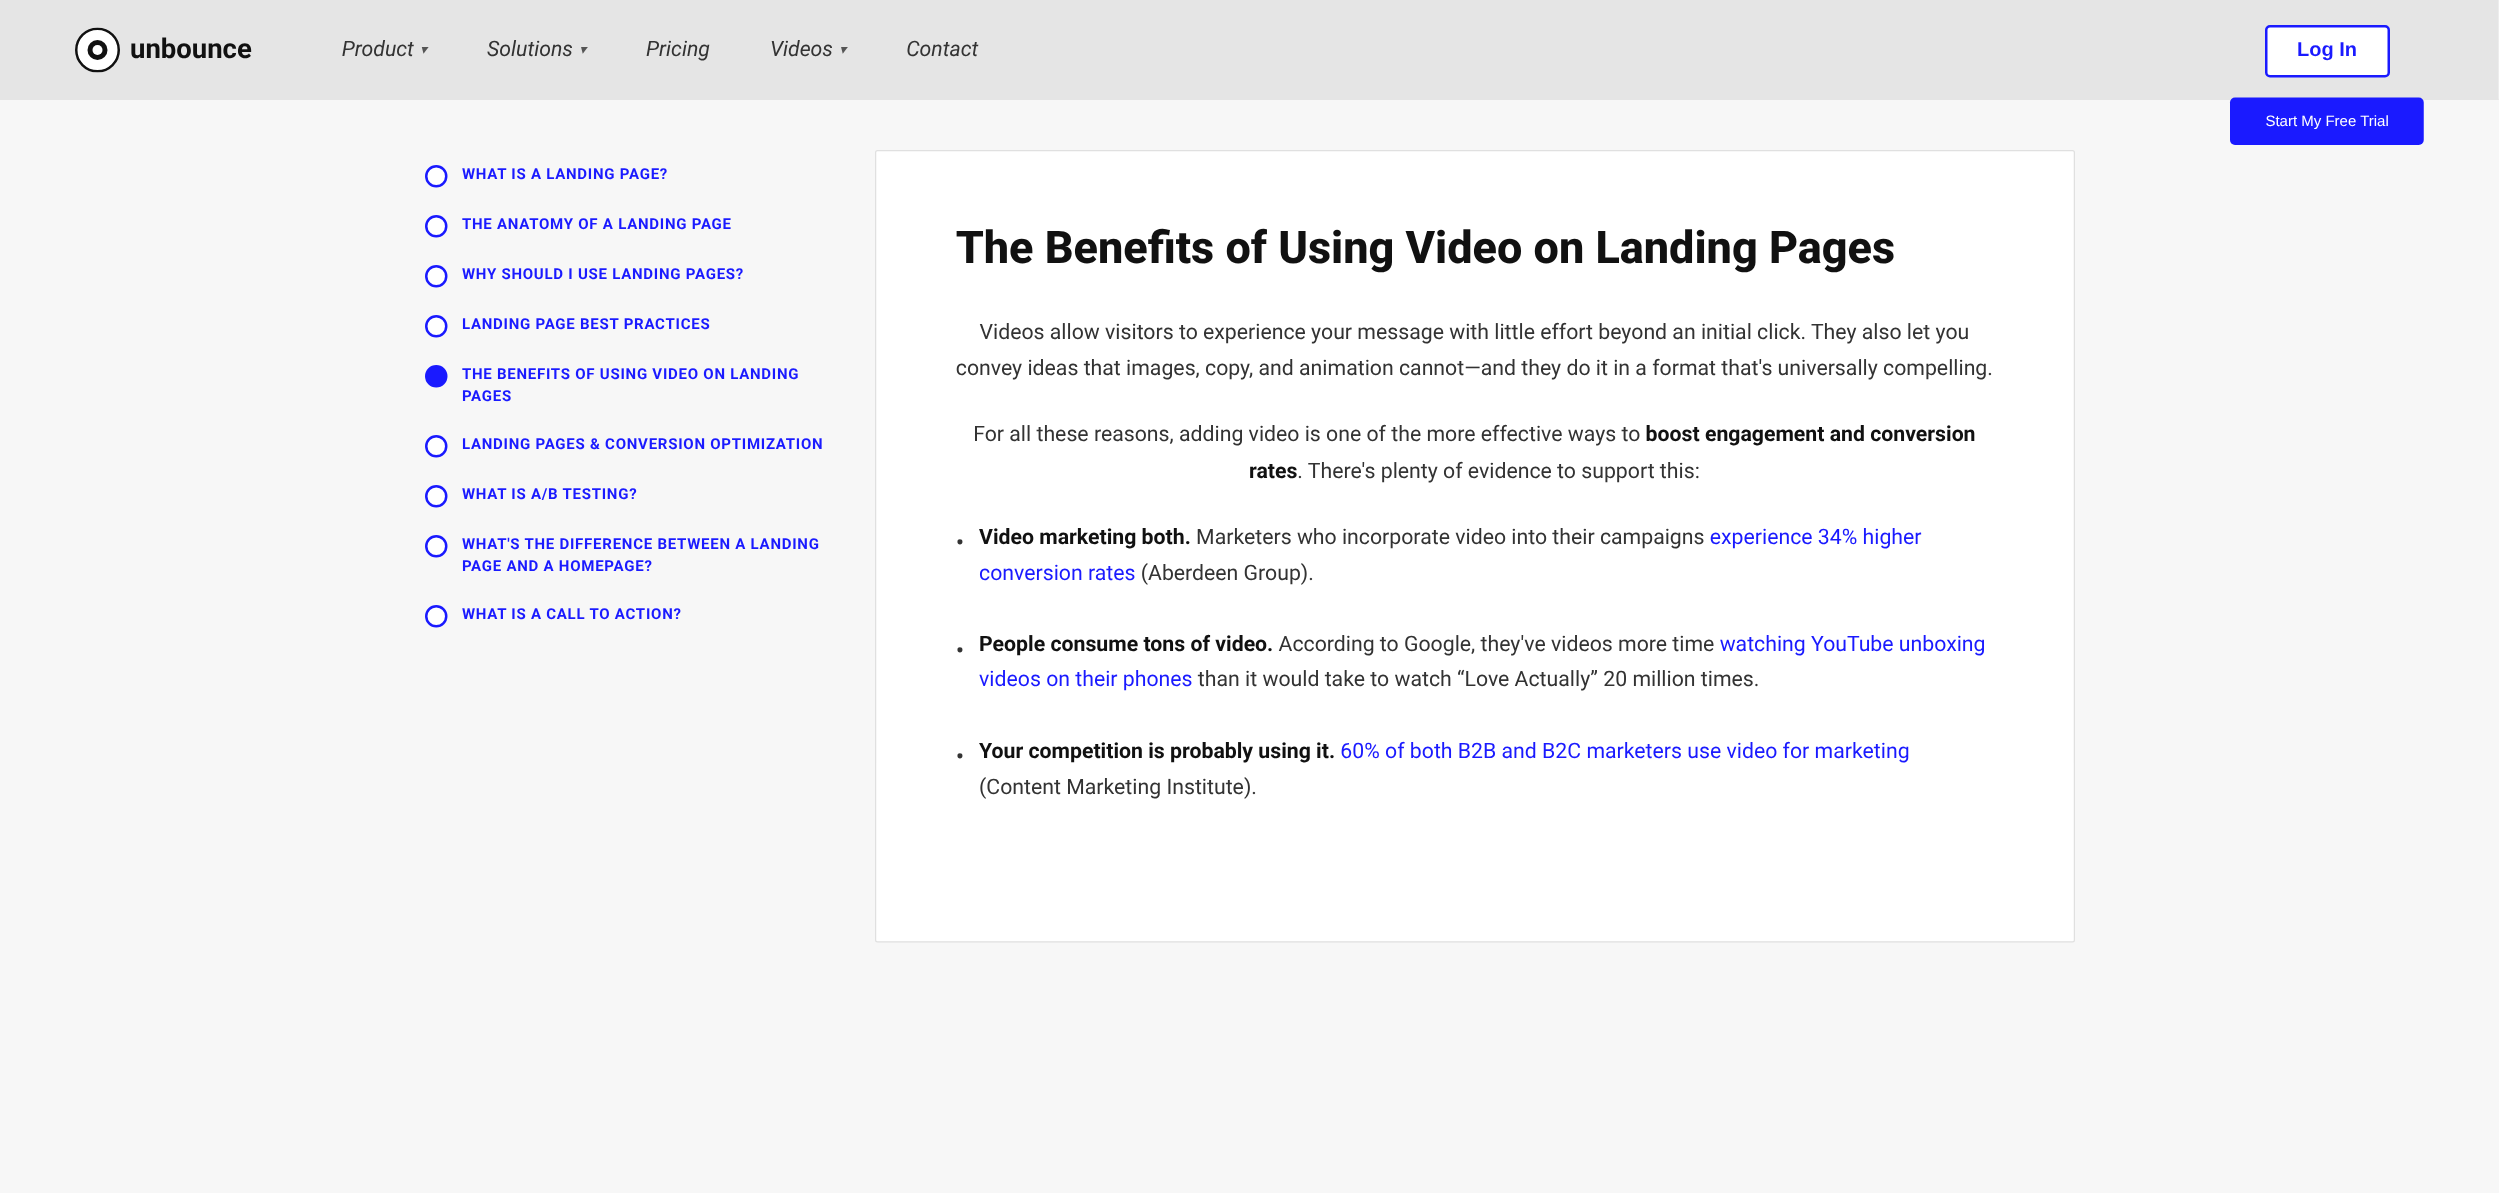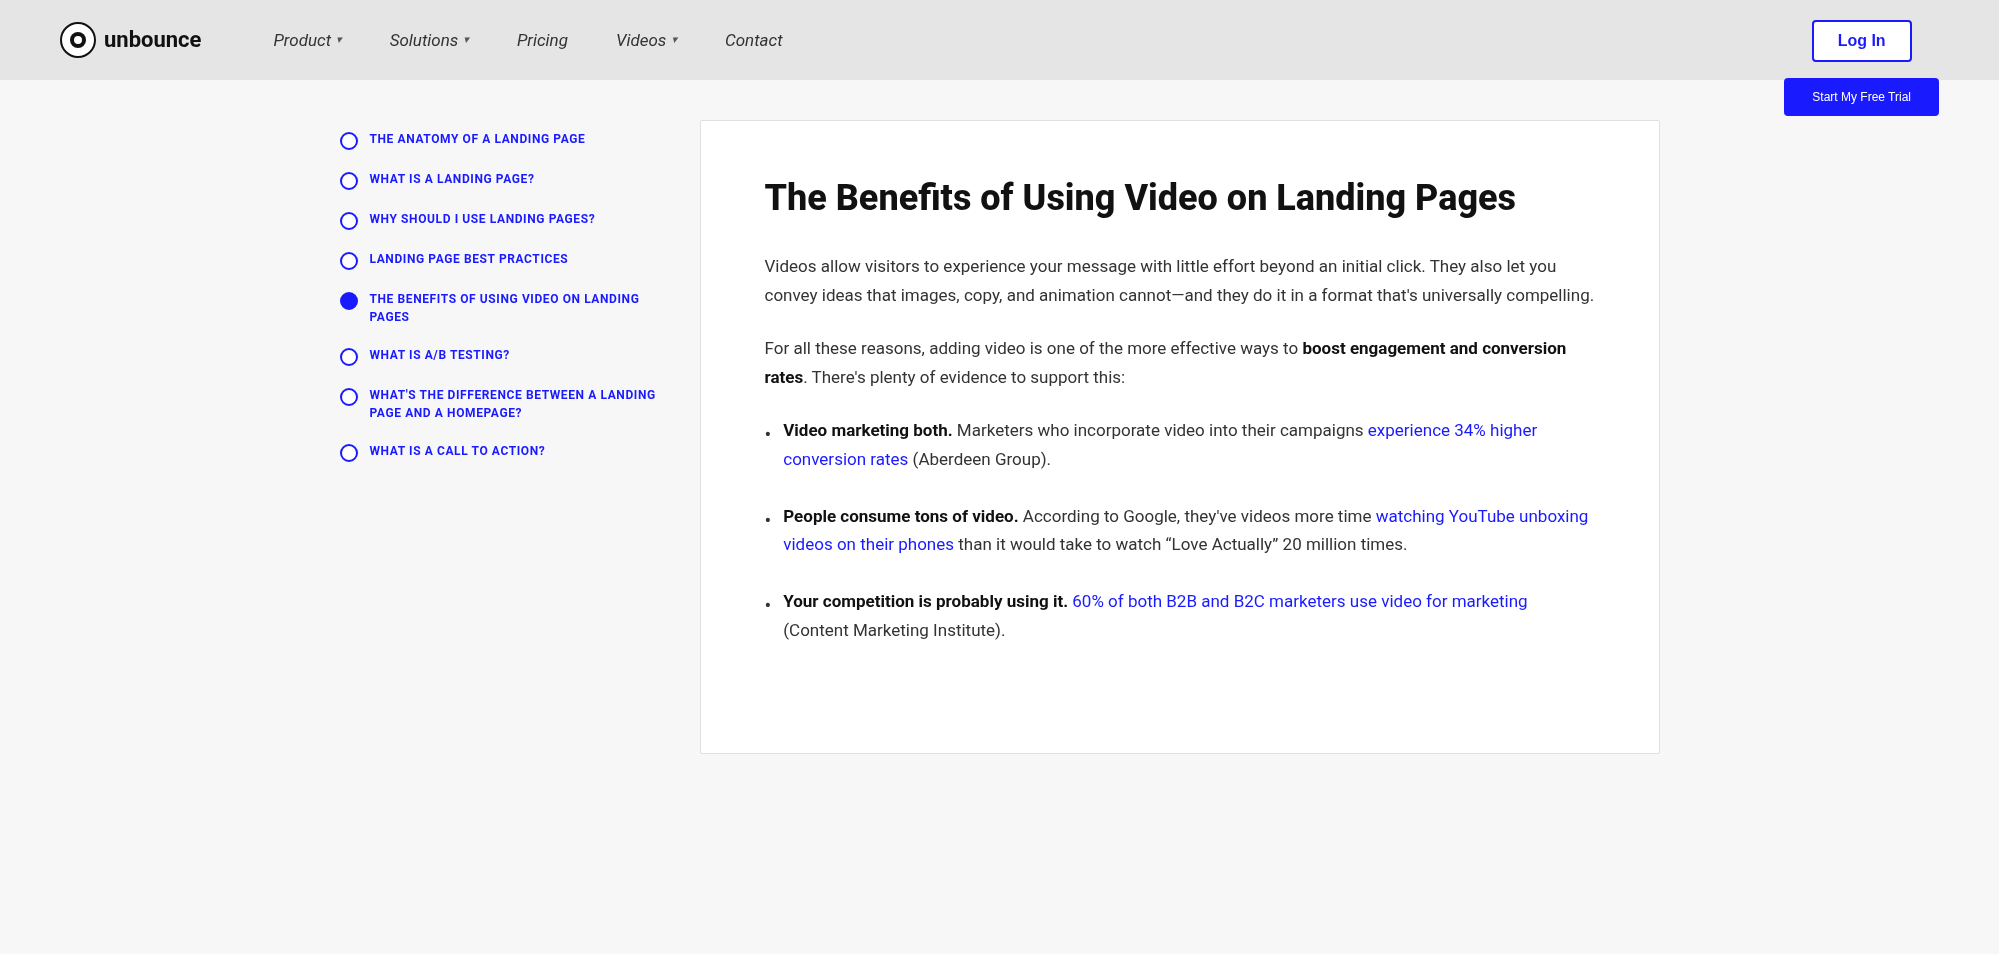--- a/index.html
+++ b/index.html
@@ -149,20 +149,21 @@
       font-weight: 800;
       color: #111;
       line-height: 1.2;
       margin-bottom: 32px;
     }
     .article-body p {
       font-size: 17px;
       line-height: 1.7;
       color: #333;
       margin-bottom: 24px;
+      text-align: center;
     }
     .article-body p strong {
       font-weight: 700;
       color: #111;
     }
     .bullet-list {
       list-style: none;
       padding: 0;
       margin: 0;
     }
@@ -235,37 +236,41 @@
     <button class="btn-login">Log In</button>
     <button class="btn-trial">Start My Free Trial</button>
   </div>
 </header>
 
 <div class="page-container">
 
   <aside class="sidebar">
     <div class="sidebar-item">
       <div class="sidebar-dot"></div>
+      <span class="sidebar-label">What is a landing page?</span>
+    </div>
+    <div class="sidebar-item">
+      <div class="sidebar-dot"></div>
       <span class="sidebar-label">The anatomy of a landing page</span>
-    </div>
-    <div class="sidebar-item">
-      <div class="sidebar-dot"></div>
-      <span class="sidebar-label">What is a landing page?</span>
     </div>
     <div class="sidebar-item">
       <div class="sidebar-dot"></div>
       <span class="sidebar-label">Why should I use landing pages?</span>
     </div>
     <div class="sidebar-item">
       <div class="sidebar-dot"></div>
       <span class="sidebar-label">Landing page best practices</span>
     </div>
     <div class="sidebar-item">
       <div class="sidebar-dot active"></div>
       <span class="sidebar-label">The benefits of using video on landing pages</span>
+    </div>
+    <div class="sidebar-item">
+      <div class="sidebar-dot"></div>
+      <span class="sidebar-label">Landing pages &amp; conversion optimization</span>
     </div>
     <div class="sidebar-item">
       <div class="sidebar-dot"></div>
       <span class="sidebar-label">What is A/B testing?</span>
     </div>
     <div class="sidebar-item">
       <div class="sidebar-dot"></div>
       <span class="sidebar-label">What's the difference between a landing page and a homepage?</span>
     </div>
     <div class="sidebar-item">

